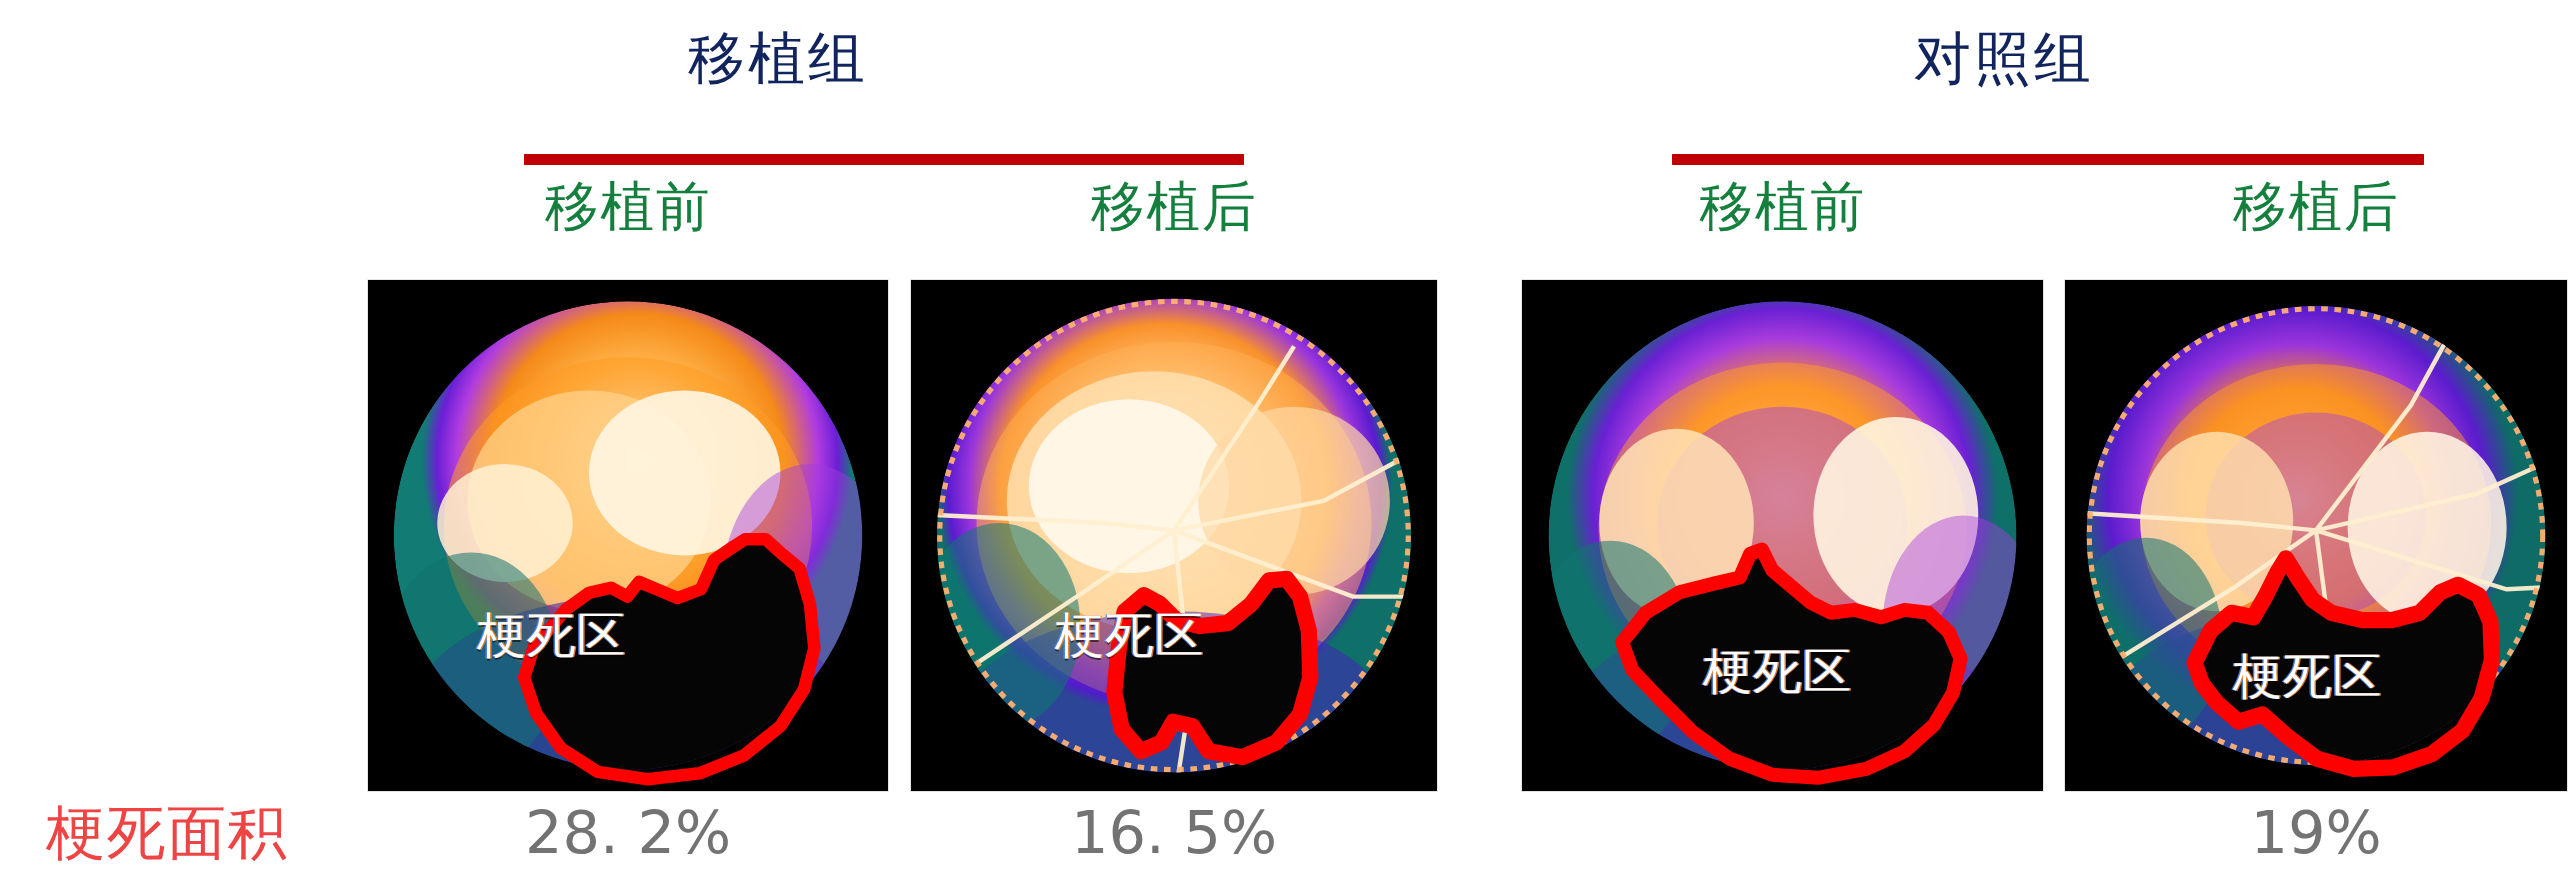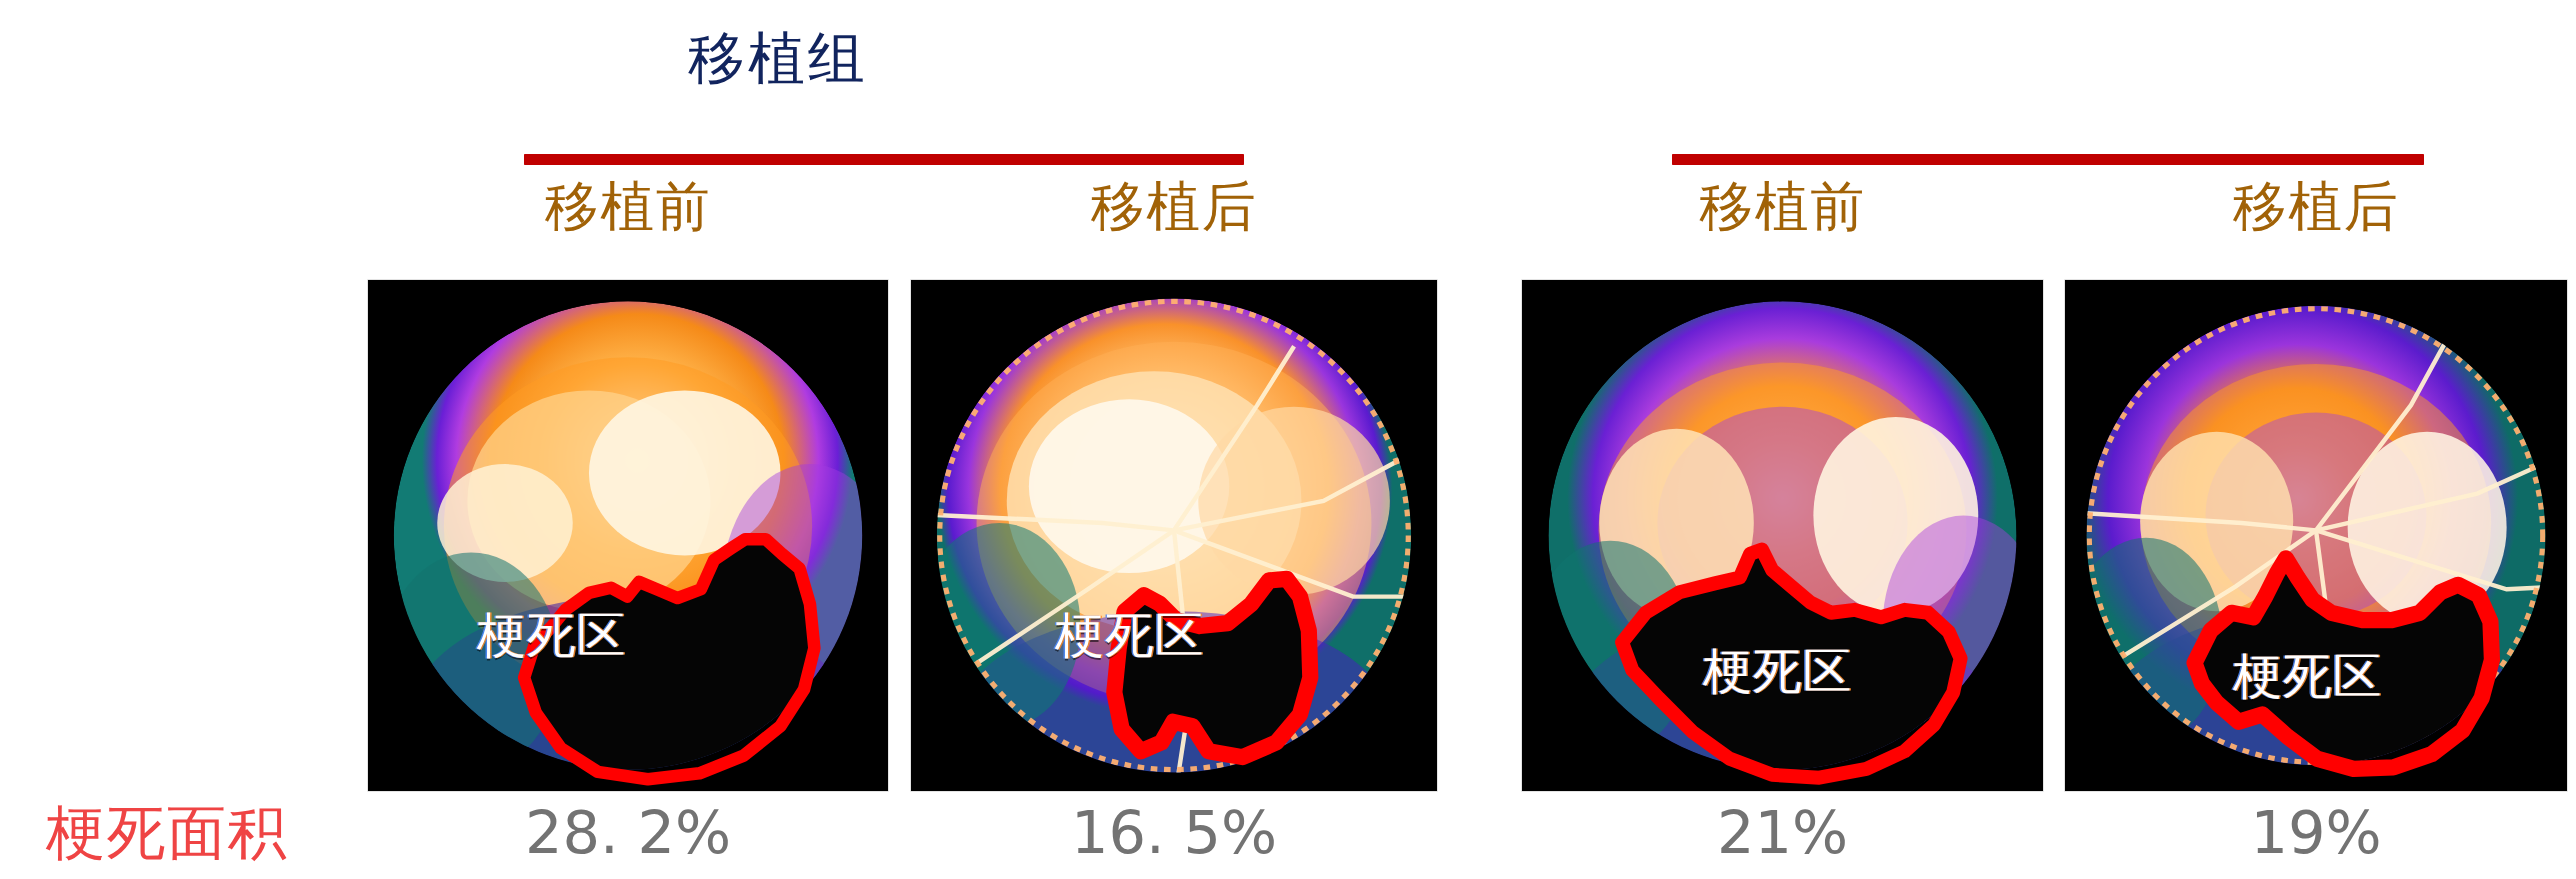--- a/index.html
+++ b/index.html
@@ -26,21 +26,21 @@
   .group-rule{
     position:absolute;
     height:11px;
     background:#c00000;
     border-radius:0.7px;
   }
 
   
   .panel-title{
     position:absolute;
-    color:#a16207;
+    color:#15803d;
     font-size:54px;
     font-weight:400;
     line-height:1;
     letter-spacing:1.5px;
     white-space:nowrap;
     text-align:center;
     font-family:"DejaVu Sans","Liberation Sans",sans-serif;
   }
 
   
@@ -92,20 +92,21 @@
   }
 </style>
 </head>
 <body>
 
 <div class="fig">
 
   <div class="group-title" style="left:688px;top:13.2px;">移植组</div>
   <div class="group-rule" style="left:524px;top:137px;width:720px;"></div>
 
+  <div class="group-title" style="left:1914px;top:13.2px;">对照组</div>
   <div class="group-rule" style="left:1672px;top:137px;width:752px;"></div>
 
   <div class="panel-title" style="left:368px;top:163px;width:520px;">移植前</div>
   <div class="panel-title" style="left:911px;top:163px;width:526px;">移植后</div>
   <div class="panel-title" style="left:1522px;top:163px;width:521px;">移植前</div>
   <div class="panel-title" style="left:2065px;top:163px;width:502px;">移植后</div>
 
   <div class="panel" style="left:368px;top:263px;width:520px;height:511px;">
     <svg viewBox="0 0 706 694" preserveAspectRatio="none">
       <defs>
@@ -286,17 +287,16 @@
                L446 662 L392 664 L342 650 L302 620 L268 590 L236 600 L206 574
                L186 548 Z" fill="none" stroke="#ff0000" stroke-width="22" stroke-linejoin="round"></path>
     </svg>
     <div class="infarct-label" style="left:168px;top:372px;">梗死区</div>
   </div>
 
   <div class="row-label" style="left:46px;top:786px;">梗死面积</div>
 
   <div class="pct" style="left:368px;top:786px;width:520px;">28. 2%</div>
   <div class="pct" style="left:911px;top:786px;width:526px;">16. 5%</div>
-  <div class="pct" style="left:1522px;top:786px;width:521px;">21%</div>
   <div class="pct" style="left:2065px;top:786px;width:502px;">19%</div>
 
 </div>
 
 
 </body></html>

